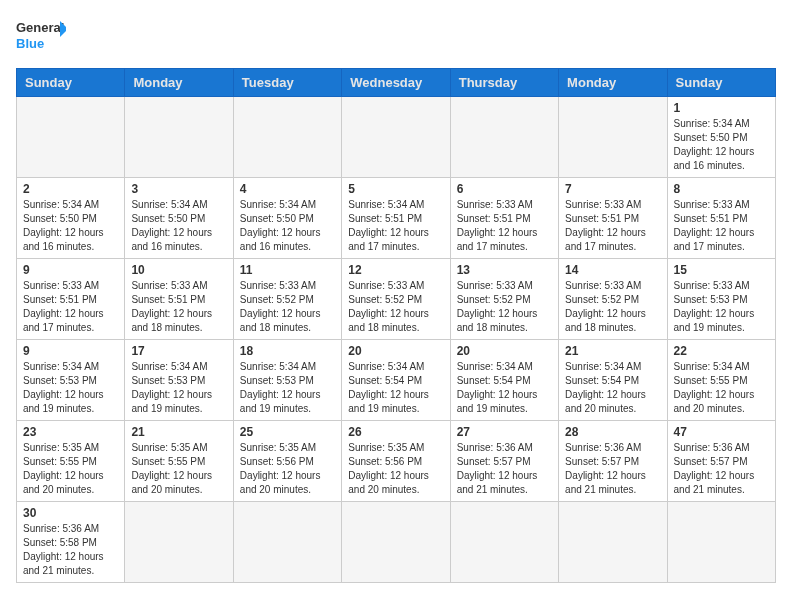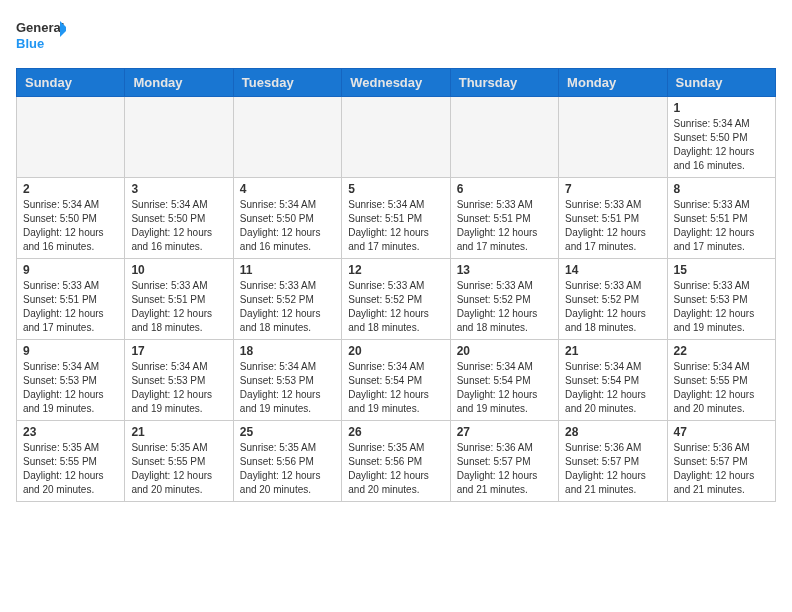--- a/index.html
+++ b/index.html
@@ -285,14 +285,28 @@
 Sunset: 5:57 PM
 Daylight: 12 hours and 21 minutes.</div>
         </td>
         <td>
           <span class="day-number">47</span>
           <div class="day-info" style="white-space: pre-line;">Sunrise: 5:36 AM
 Sunset: 5:57 PM
 Daylight: 12 hours and 21 minutes.</div>
         </td>
       </tr>
+      <tr>
+        <td>
+          <span class="day-number">30</span>
+          <div class="day-info" style="white-space: pre-line;">Sunrise: 5:36 AM
+Sunset: 5:58 PM
+Daylight: 12 hours and 21 minutes.</div>
+        </td>
+        <td class="empty"></td>
+        <td class="empty"></td>
+        <td class="empty"></td>
+        <td class="empty"></td>
+        <td class="empty"></td>
+        <td class="empty"></td>
+      </tr>
     </tbody>
 </table>
 
 </body></html>

